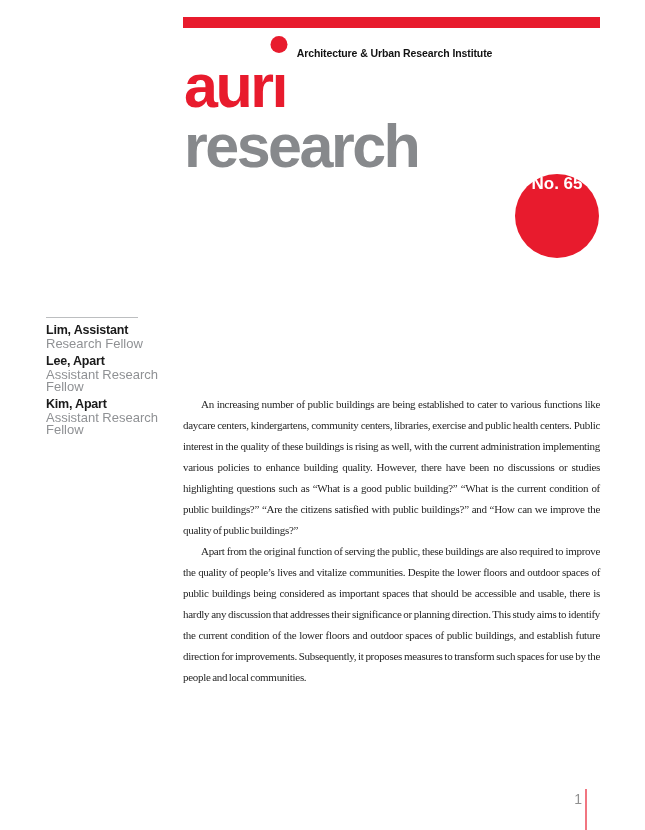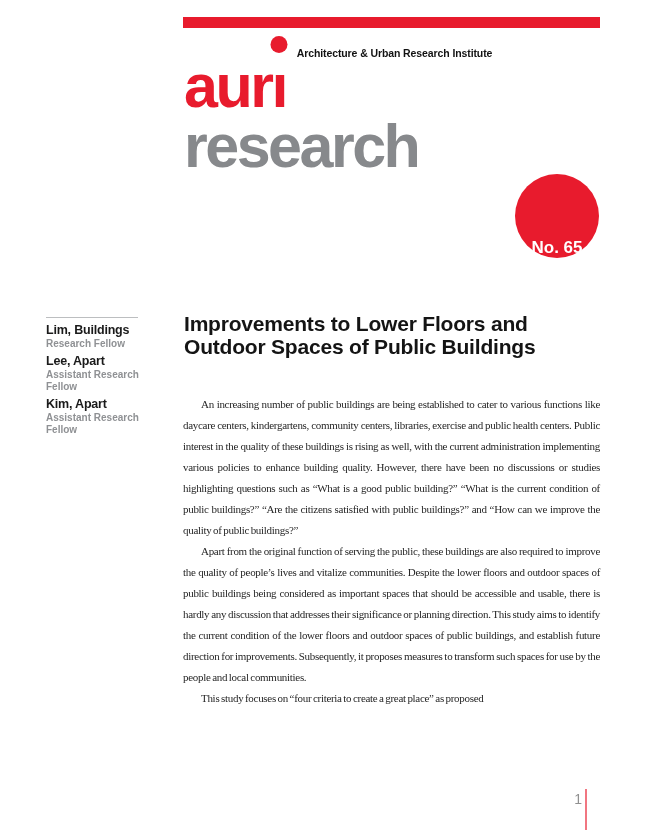--- a/index.html
+++ b/index.html
@@ -58,21 +58,21 @@
   .logo-brief .logo-i::after { top: 72px; }
 
   
   .issue-circle {
     position: absolute;
     left: 515px; top: 174px;
     width: 84px; height: 84px;
     border-radius: 50%;
     background: #e81b2d;
     display: flex;
-    align-items: flex-end;
+    align-items: flex-start;
     justify-content: center;
     color: #ffffff;
     font-size: 17px;
     font-weight: bold;
   }
 
   
   .authors {
     position: absolute;
     left: 46px; top: 317px;
@@ -85,24 +85,23 @@
   }
   .author-entry { margin-bottom: 4px; }
   .author-name {
     font-size: 12.5px;
     font-weight: bold;
     color: #1a1a1a;
     line-height: 15px;
     letter-spacing: -0.2px;
   }
   .author-role {
-    font-size: 10px;
+    font-size: 13px;
     color: #8f9194;
     line-height: 12px;
-    font-weight: bold;
   }
 
   
   .article-title {
     position: absolute;
     left: 184px; top: 312px;
     width: 430px;
     font-size: 21px;
     font-weight: bold;
     line-height: 23px;
@@ -154,37 +153,35 @@
 
 
   <div class="issue-circle">
     <span>No. 65</span>
   </div>
 
   <div class="authors">
     <div class="authors-divider"></div>
 
     <div class="author-entry">
-      <div class="author-name">Lim, Buildings</div>
+      <div class="author-name">Lim, Assistant</div>
       <div class="author-role">Research Fellow</div>
     </div>
     <div class="author-entry">
       <div class="author-name">Lee, Apart</div>
       <div class="author-role">Assistant Research Fellow</div>
     </div>
     <div class="author-entry">
       <div class="author-name">Kim, Apart</div>
       <div class="author-role">Assistant Research Fellow</div>
     </div>
   </div>
 
-  <h1 class="article-title" style="margin:0;">Improvements to Lower Floors and Outdoor Spaces of Public Buildings</h1>
 
   <div class="article-body">
     <p>An increasing number of public buildings are being established to cater to various functions like daycare centers, kindergartens, community centers, libraries, exercise and public health centers. Public interest in the quality of these buildings is rising as well, with the current administration implementing various policies to enhance building quality. However, there have been no discussions or studies highlighting questions such as “What is a good public building?” “What is the current condition of public buildings?” “Are the citizens satisfied with public buildings?” and “How can we improve the quality of public buildings?”</p>
     <p>Apart from the original function of serving the public, these buildings are also required to improve the quality of people’s lives and vitalize communities. Despite the lower floors and outdoor spaces of public buildings being considered as important spaces that should be accessible and usable, there is hardly any discussion that addresses their significance or planning direction. This study aims to identify the current condition of the lower floors and outdoor spaces of public buildings, and establish future direction for improvements. Subsequently, it proposes measures to transform such spaces for use by the people and local communities.</p>
-    <p>This study focuses on “four criteria to create a great place” as proposed</p>
   </div>
 
   <div class="page-number">1</div>
   <div class="footer-rule"></div>
 
 </div>
 
 </body></html>

